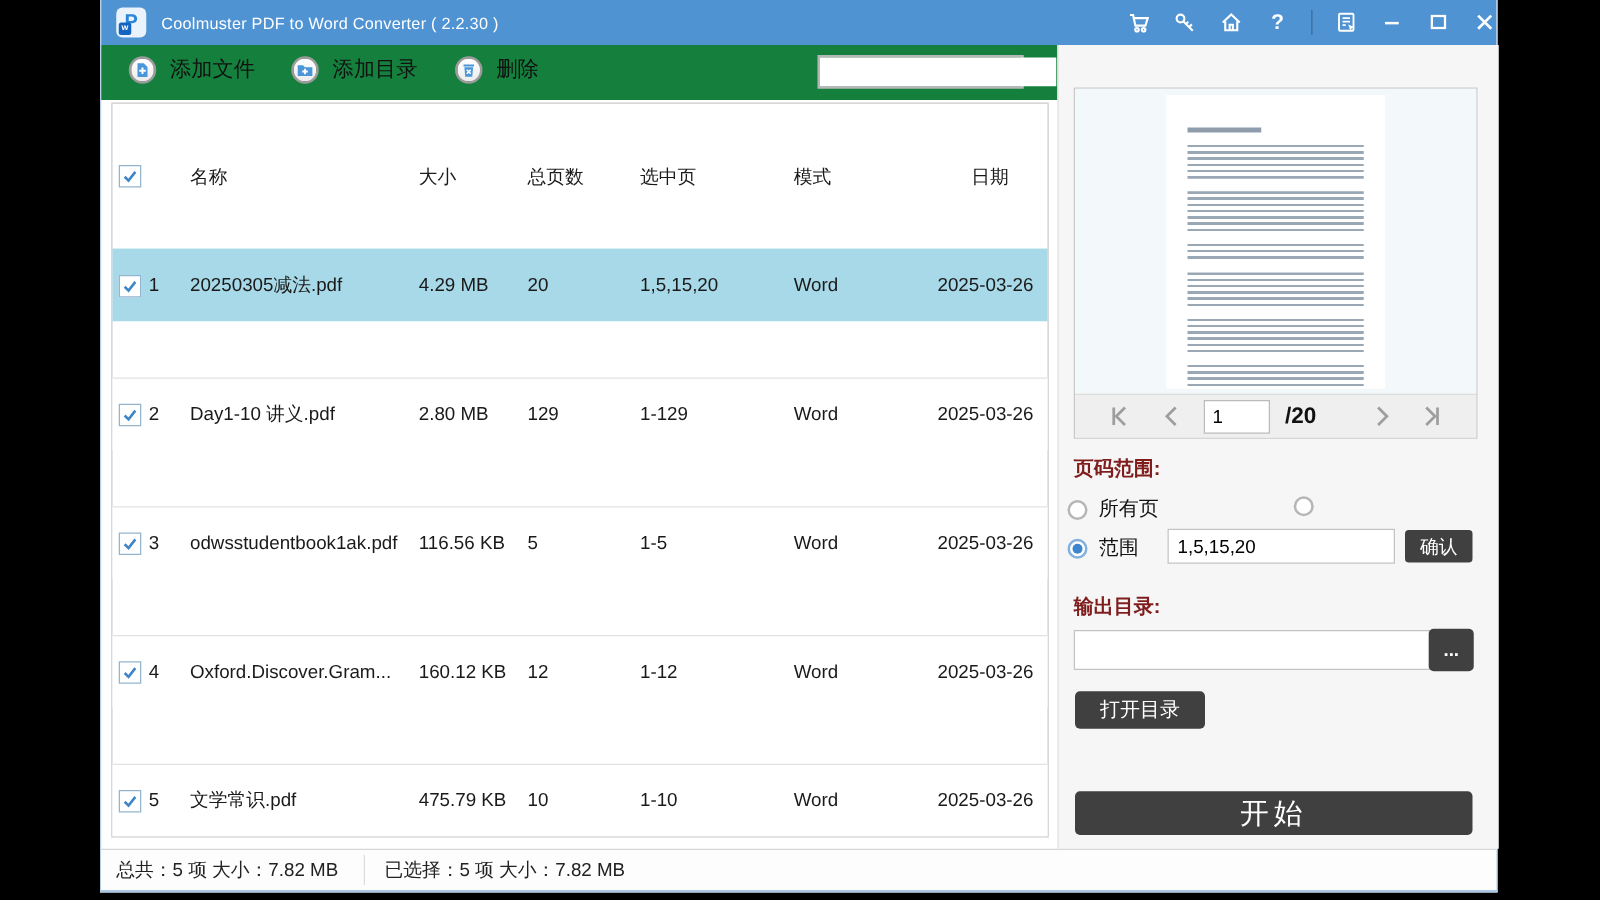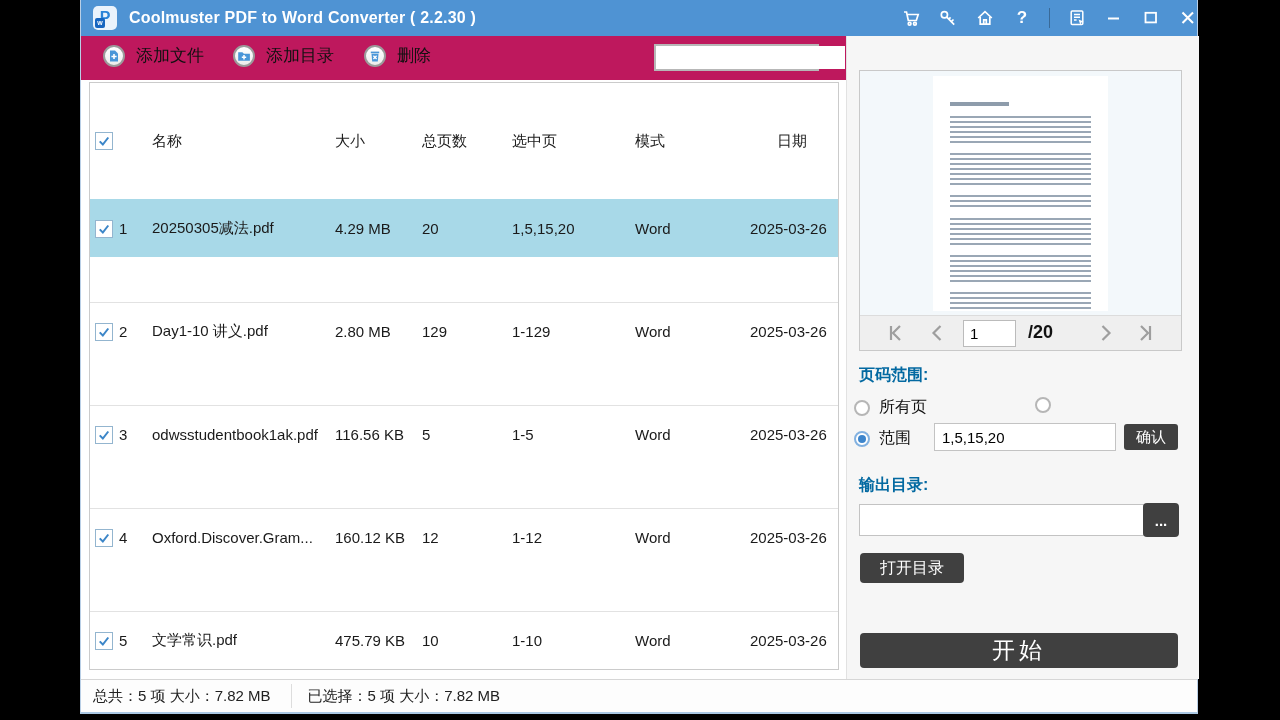--- a/index.html
+++ b/index.html
@@ -13,29 +13,29 @@
   
   .titlebar { position:absolute; left:0; top:0; width:100%; height:36px; background:#4f93d3; }
   .appicon { position:absolute; left:12px; top:6px; width:24px; height:24px;
              background:#eaf3fc; border-radius:5px; display:flex; align-items:center;
              justify-content:center; }
   .appicon .pglyph { color:#2a84d8; font-weight:bold; font-size:16px; line-height:1; }
   .appicon .wbadge { position:absolute; left:2px; bottom:2px; width:10px; height:10px;
                      background:#1565c0; border-radius:2px; color:#fff; font-size:7px;
                      line-height:10px; text-align:center; font-weight:bold; }
   .titletext { position:absolute; left:48px; top:0; height:36px; display:flex;
-               align-items:center; color:#fff; font-size:16px; font-weight:bold;
+               align-items:center; color:#fff; font-size:13px; font-weight:normal;
                letter-spacing:.2px; }
   .tb-right { position:absolute; left:820px; top:8px; display:flex; align-items:center; gap:17px; }
   .tb-ic { width:20px; height:20px; display:flex; align-items:center; justify-content:center; }
   .tb-sep { width:1px; height:20px; background:rgba(0,0,0,.28); }
   .help-glyph { color:#fff; font-size:17px; font-weight:bold; }
 
   
-  .toolbar { position:absolute; left:0; top:36px; width:765px; height:44px; background:#be185d; }
+  .toolbar { position:absolute; left:0; top:36px; width:765px; height:44px; background:#15803d; }
   .tbtn { position:absolute; top:8px; display:flex; align-items:center; gap:11px; }
   .tbtn-files  { left:22px; } .tbtn-folder { left:152px; } .tbtn-delete { left:283px; }
   .tbtn .tlabel { font-size:17px; color:#111; }
   .tbicon { width:22px; height:22px; border-radius:50%; border:2px solid #9b9b9b;
             background:linear-gradient(#ffffff,#ececec); display:flex; align-items:center;
             justify-content:center; }
   .searchbox { position:absolute; left:573px; top:8px; width:165px; height:27px;
                border:2px solid #b7b7b7; background:#fff; display:flex; align-items:center; }
   .searchbox input { border:none; outline:none; flex:1; height:100%; font-size:14px; padding:0 4px; }
   .searchbox .mag { width:24px; display:flex; align-items:center; justify-content:center; }
@@ -69,21 +69,21 @@
            background-image:repeating-linear-gradient(to bottom, #9aa7b5 0 2px, transparent 2px 5px); }
   .navbar { position:absolute; left:0; right:0; bottom:0; height:35px; background:#efefef;
             border-top:1px solid #dcdcdc; }
   .navbtn { position:absolute; top:8px; width:18px; height:18px; }
   .nav-first { left:27px; } .nav-prev { left:69px; } .nav-next { left:236px; } .nav-last { left:276px; }
   .nav-input { position:absolute; left:103px; top:4px; width:53px; height:27px;
                border:1px solid #bbb; background:#fff; font-size:15px; padding:0 6px;
                outline:none; font-family:"Liberation Sans",sans-serif; }
   .nav-total { position:absolute; left:168px; top:6px; font-size:18px; font-weight:bold; color:#111; }
 
-  .sec-label { position:absolute; left:12px; font-size:16px; font-weight:bold; color:#0369a1; }
+  .sec-label { position:absolute; left:12px; font-size:16px; font-weight:bold; color:#7f1d1d; }
   .lbl-range { top:329px; } .lbl-output { top:439px; }
 
   .radio-item { position:absolute; display:flex; align-items:center; gap:9px; }
   .radio { width:16px; height:16px; border-radius:50%; border:2px solid #b6b6b6; background:#fff; }
   .radio.checked { border-color:#82b1e0; display:flex; align-items:center; justify-content:center; }
   .radio.checked::after { content:""; width:8px; height:8px; border-radius:50%; background:#3d85cc; }
   .radio-label { font-size:16px; color:#111; }
   .ri-all { left:7px; top:361px; } .ri-cur { left:172px; top:361px;flex-direction:column; } .ri-range { left:7px; top:392px; }
 
   .range-input { position:absolute; left:87px; top:387px; width:182px; height:28px;

